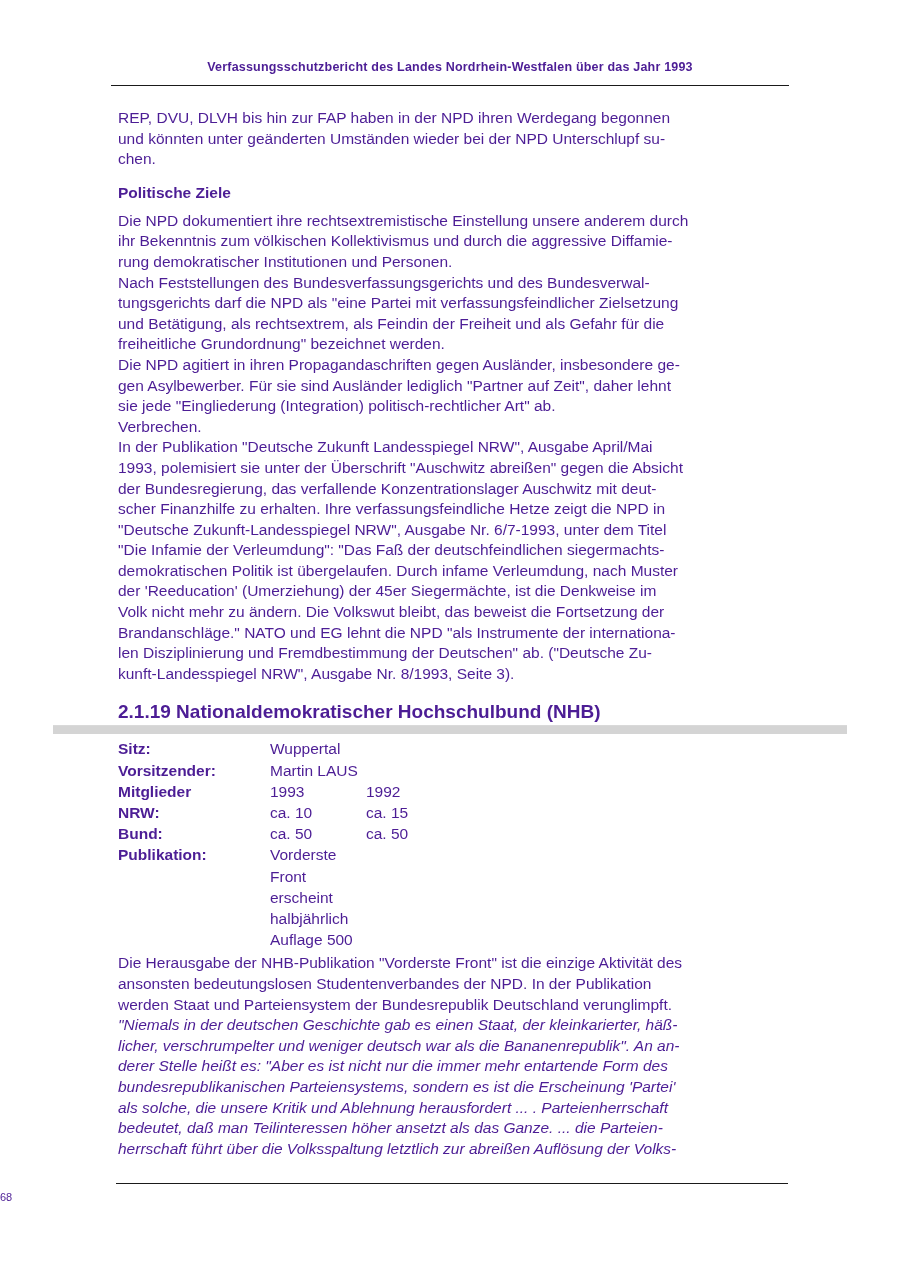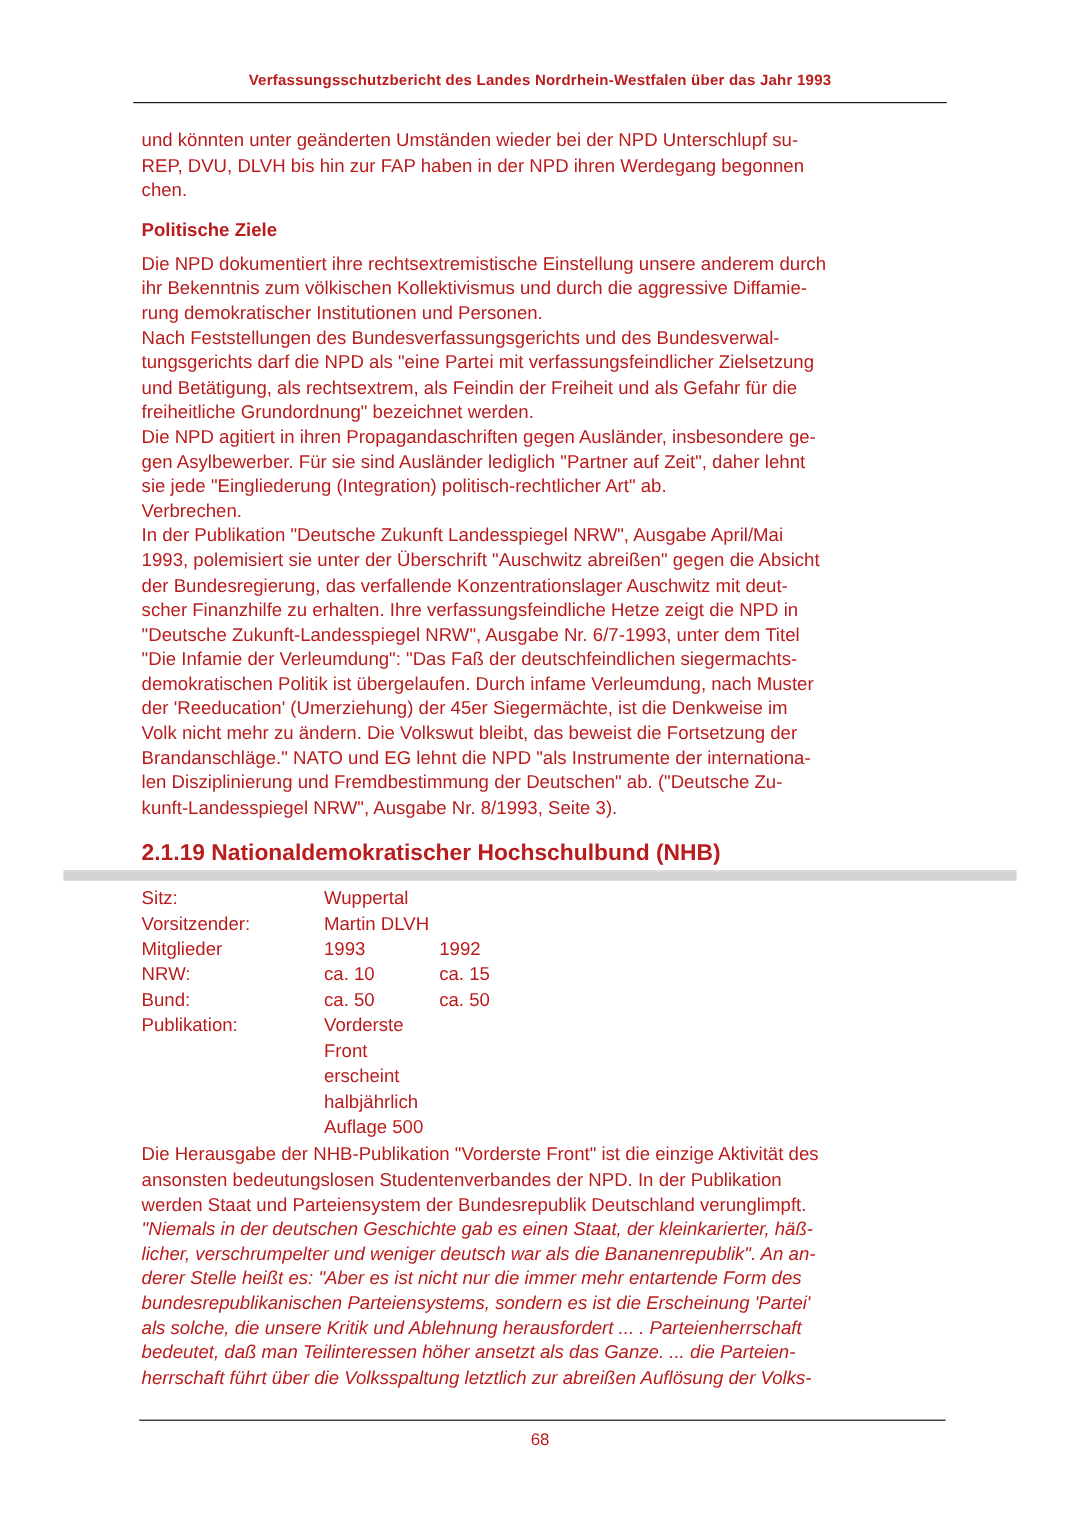--- a/index.html
+++ b/index.html
@@ -5,21 +5,21 @@
 <style>
   html, body { margin: 0; padding: 0; background: #e9e9e9; }
   .page {
     position: relative;
     width: 900px;
     height: 1273px;
     margin: 0 auto;
     background: #ffffff;
     overflow: hidden;
     font-family: "Liberation Sans", sans-serif;
-    color: #b91c1c;
+    color: #4c1d95;
   }
   .running-title {
     position: absolute;
     top: 60px; left: 0; width: 900px;
     text-align: center;
     font-size: 12.5px;
     font-weight: bold;
     letter-spacing: 0.2px;
   }
   .header-rule {
@@ -52,51 +52,51 @@
     top: 726px; left: 53px; width: 794px; height: 8px;
     background: rgba(203, 203, 203, 0.82);
     box-shadow: 0 -1px 0 rgba(180,180,180,0.5);
     pointer-events: none;
   }
   .info-table {
     margin-top: 14px;
     line-height: 21.2px;
   }
   .info-row { display: flex; }
-  .c-label { width: 152px; flex: 0 0 152px; }
+  .c-label { width: 152px; flex: 0 0 152px; font-weight: bold; }
   .c-v1   { width: 96px;  flex: 0 0 96px; }
   .c-v2   { flex: 1 1 auto; }
   .p7 { margin-top: 3px; }
   .italic { font-style: italic; }
   .footer-rule {
     position: absolute;
     top: 1183px; left: 116px; width: 672px;
     border-top: 1.6px solid #1a1a1a;
   }
   .page-number {
     position: absolute;
     top: 1191px; left: 0; width: 900px;
-    text-align: center;
-    font-size: 14px;
+    text-align: left;
+    font-size: 11px;
   }
 </style>
 </head>
 <body>
 
 <div class="page">
 
   <div class="running-title">Verfassungsschutzbericht des Landes Nordrhein-Westfalen über das Jahr 1993</div>
 
   <div class="header-rule"></div>
 
   <div class="content">
 
     <div class="p">
+        <div class="tl">REP, DVU, DLVH bis hin zur FAP haben in der NPD ihren Werdegang begonnen</div>
         <div class="tl">und könnten unter geänderten Umständen wieder bei der NPD Unterschlupf su-</div>
-        <div class="tl">REP, DVU, DLVH bis hin zur FAP haben in der NPD ihren Werdegang begonnen</div>
         <div class="tl">chen.</div>
       </div>
 
     <div class="h-sub">Politische Ziele</div>
 
     <div class="p">
         <div class="tl">Die NPD dokumentiert ihre rechtsextremistische Einstellung unsere anderem durch</div>
         <div class="tl">ihr Bekenntnis zum völkischen Kollektivismus und durch die aggressive Diffamie-</div>
         <div class="tl">rung demokratischer Institutionen und Personen.</div>
       </div>
@@ -136,21 +136,21 @@
     <div class="section-heading">2.1.19 Nationaldemokratischer Hochschulbund (NHB)</div>
 
     <div class="info-table">
       <div class="info-row">
         <span class="c-label">Sitz:</span>
         <span class="c-v1">Wuppertal</span>
         <span class="c-v2"></span>
       </div>
       <div class="info-row">
         <span class="c-label">Vorsitzender:</span>
-        <span class="c-v1">Martin DLVH</span>
+        <span class="c-v1">Martin LAUS</span>
         <span class="c-v2"></span>
       </div>
       <div class="info-row">
         <span class="c-label">Mitglieder</span>
         <span class="c-v1">1993</span>
         <span class="c-v2">1992</span>
       </div>
       <div class="info-row">
         <span class="c-label">NRW:</span>
         <span class="c-v1">ca. 10</span>

